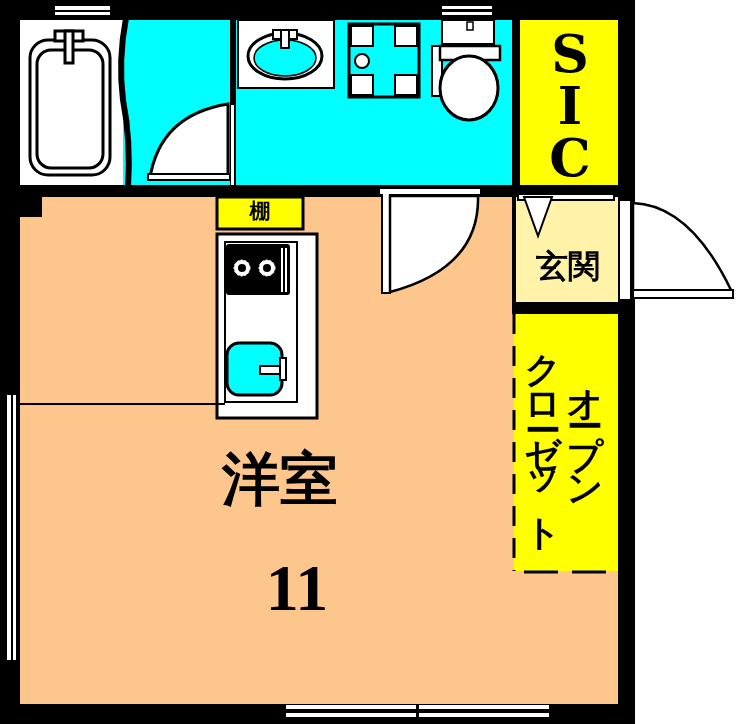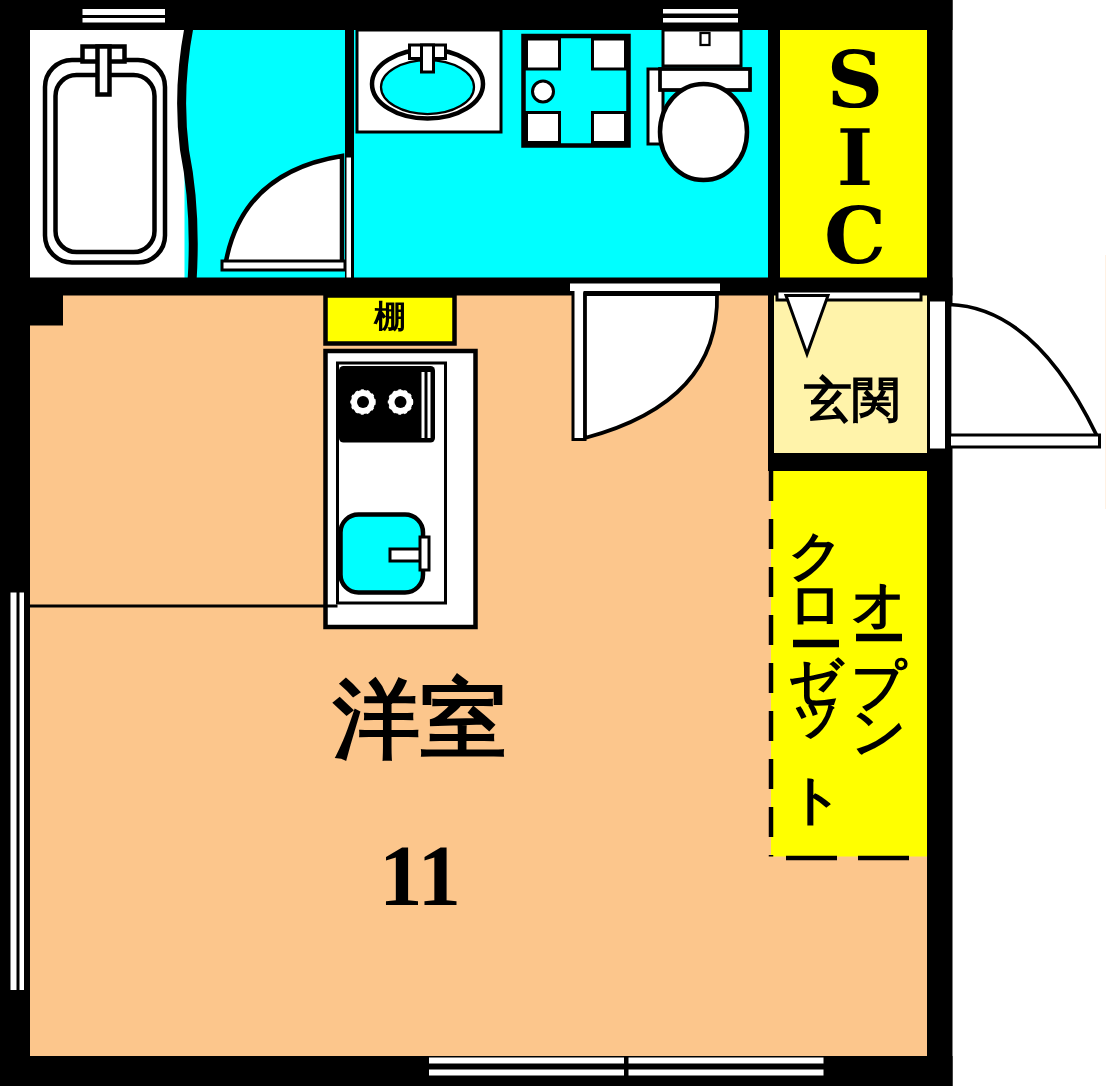--- a/index.html
+++ b/index.html
@@ -146,13 +146,13 @@
 </div>
 
 <div class="abs label" style="left:522px; top:250px; width:92px; font-size:32px; font-family:Liberation Sans, sans-serif;">玄関</div>
 
 <div class="abs label" style="left:220px; top:201px; width:80px; font-size:21px; font-family:'DejaVu Sans',sans-serif;">棚</div>
 
 <div class="abs label" style="left:563px; top:363px; width:40px; font-size:36px; writing-mode:vertical-rl; text-orientation:upright; letter-spacing:2px; font-family:'DejaVu Sans',sans-serif;">オープン</div>
 <div class="abs label" style="left:521px; top:328px; width:40px; font-size:36px; writing-mode:vertical-rl; text-orientation:upright; letter-spacing:0px; font-family:'DejaVu Sans',sans-serif;">クローゼット</div>
 
 <div class="abs label" style="left:170px; top:450px; width:220px; font-size:58px; font-family:'DejaVu Serif',serif;">洋室</div>
-<div class="abs label" style="left:180px; top:555px; width:200px; font-size:58px; font-family:'Liberation Serif','DejaVu Serif',serif;">11</div>
+<div class="abs label" style="left:197px; top:555px; width:200px; font-size:66px; font-family:'Liberation Serif','DejaVu Serif',serif;">11</div>
 
 </body></html>

